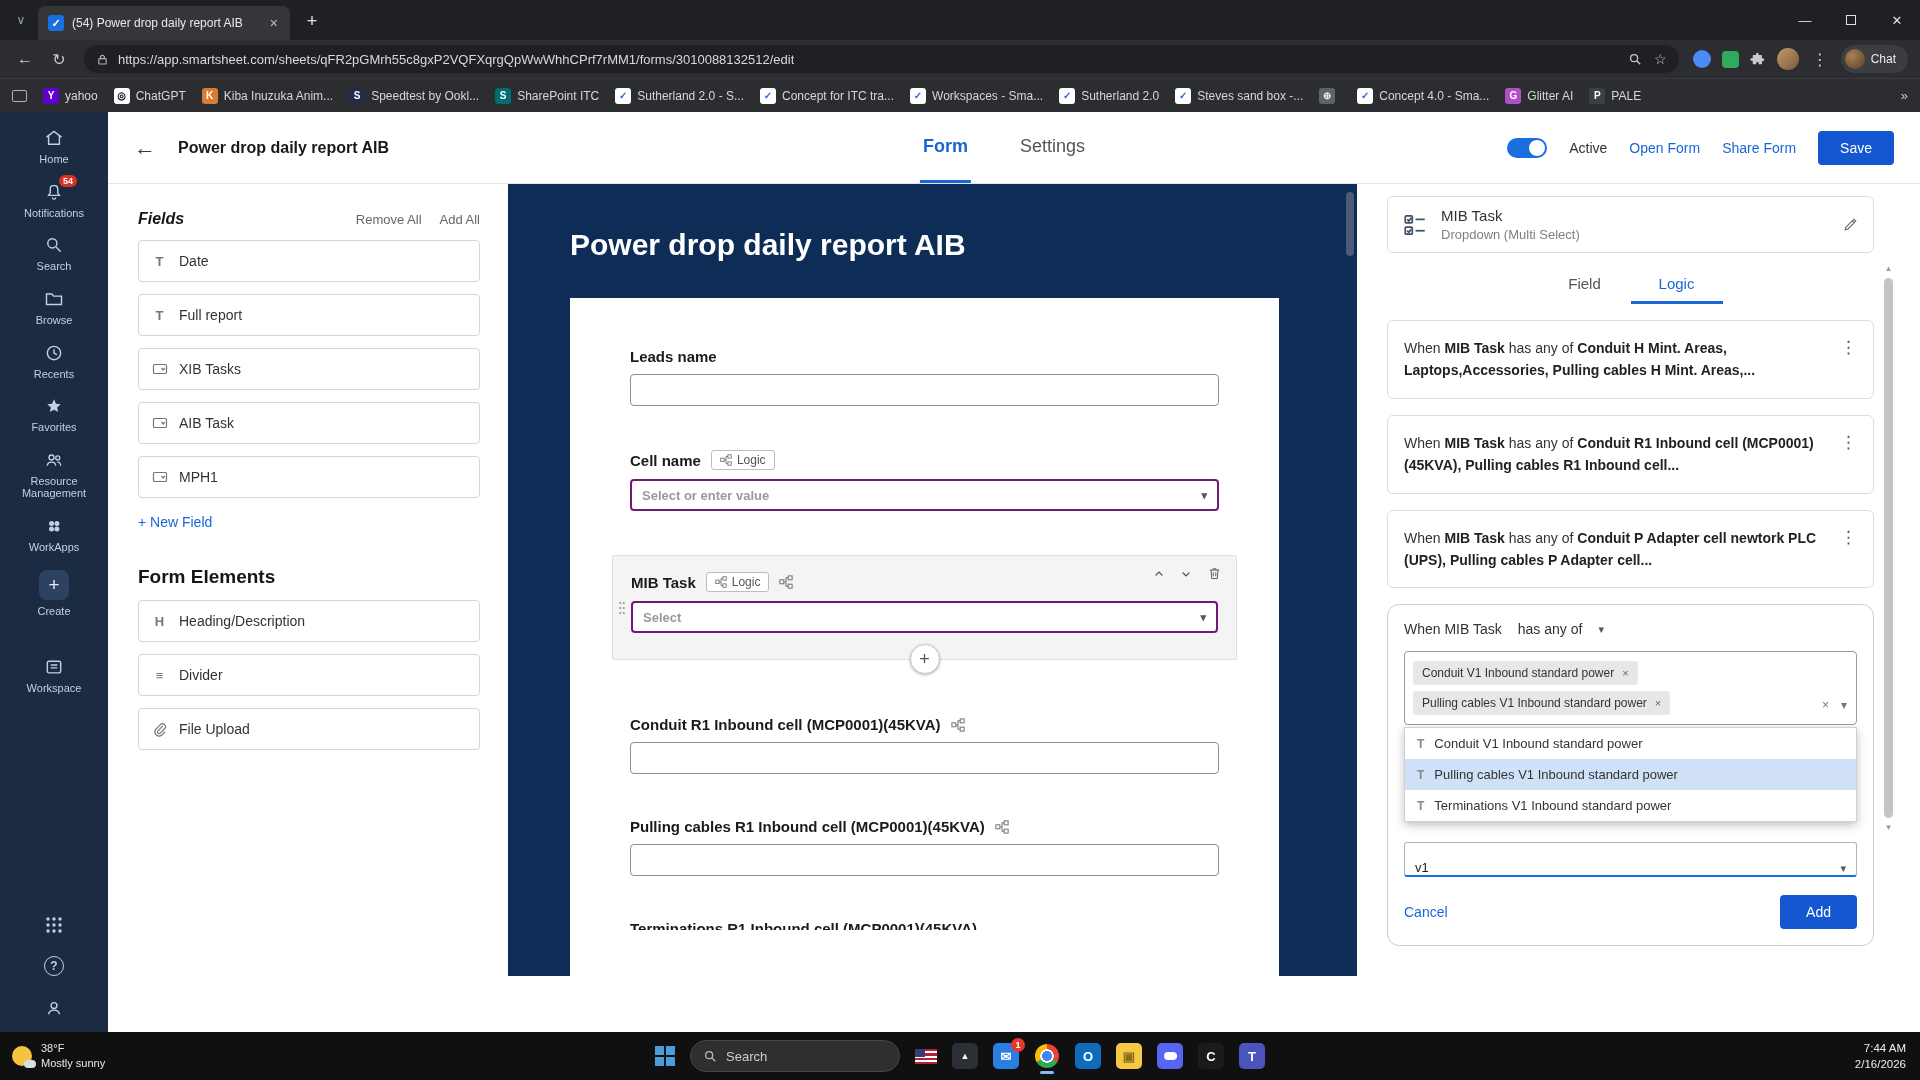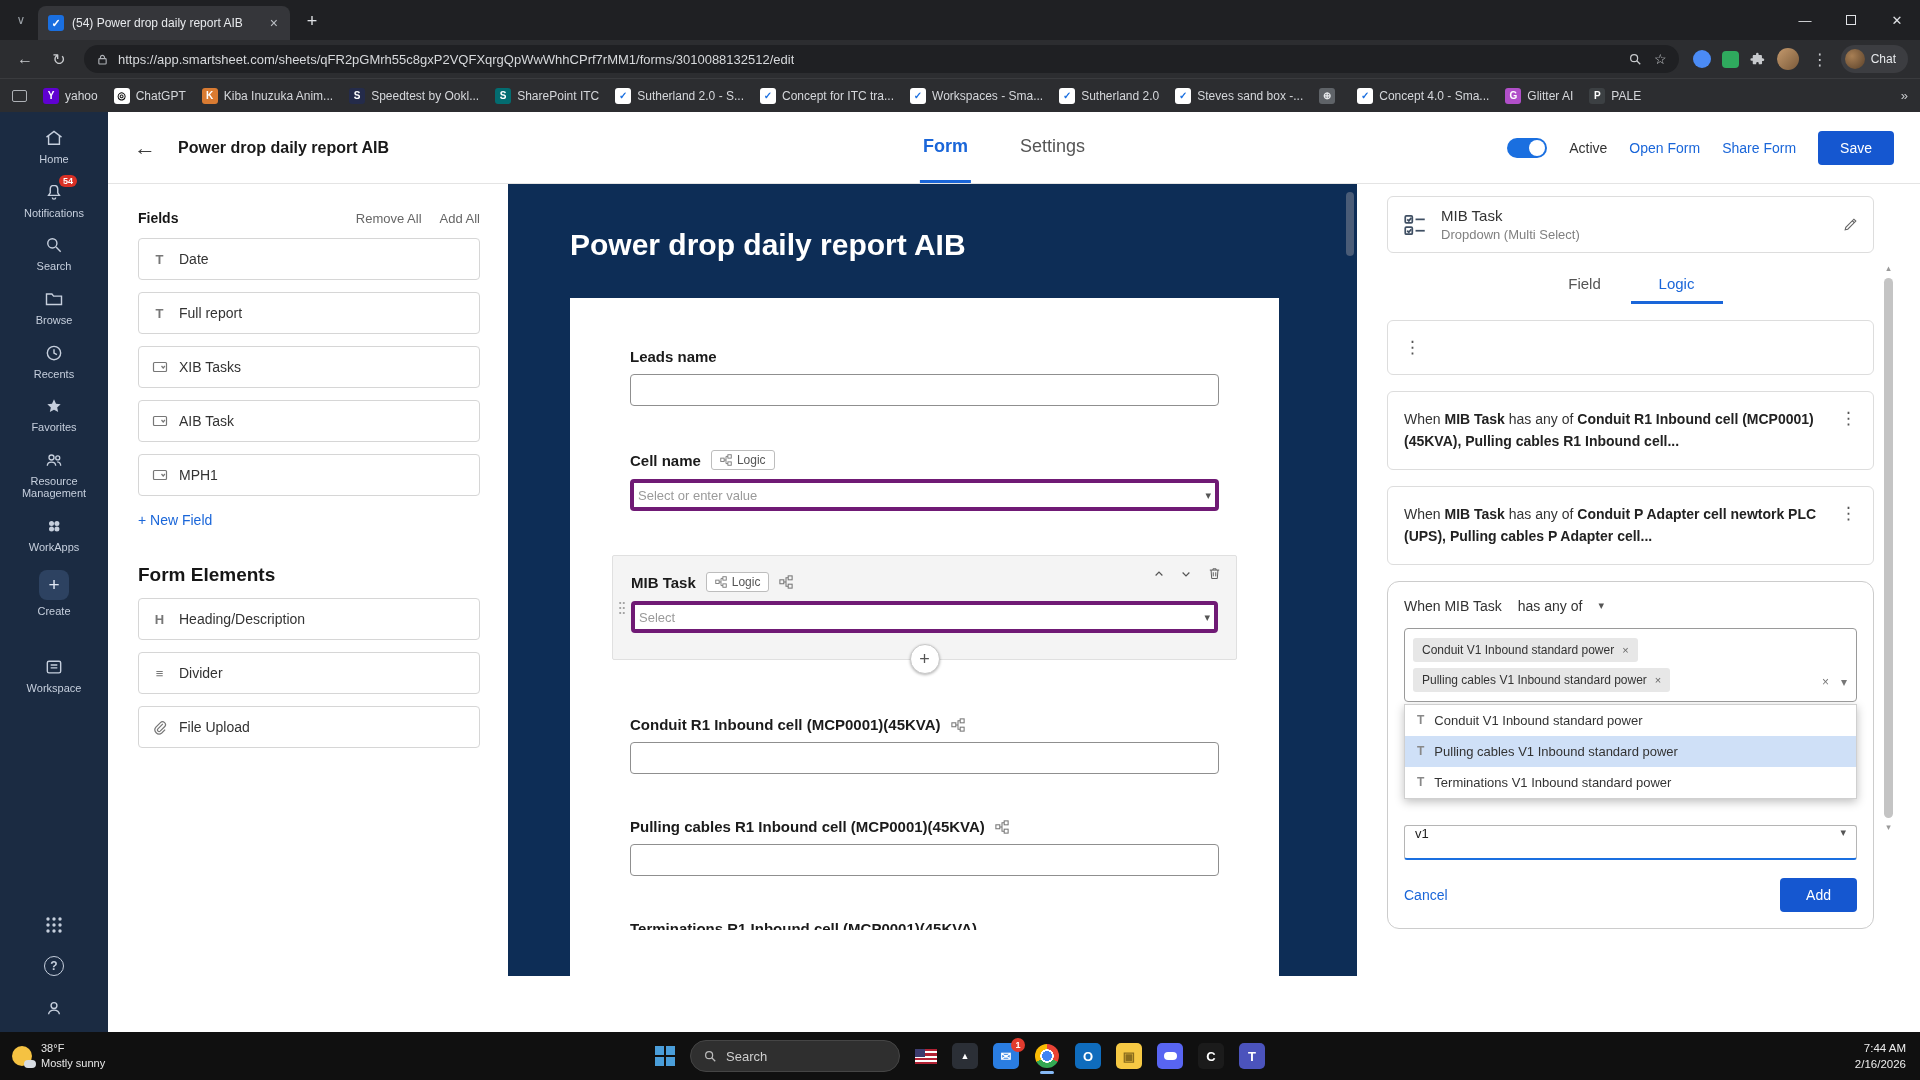--- a/index.html
+++ b/index.html
@@ -64,35 +64,35 @@
 .toggle-label { color:#333; }
 .hlink { color:#1a66d9; }
 .save-btn { background:#1557d0; color:#fff; border-radius:4px; padding:9px 22px; font-size:14px; }
 
 .panels { height:792px; display:flex; min-width:0; flex:none; }
 .bottom-strip { height:56px; background:#fff; flex:none; }
 
 
 .fields-panel { width:400px; padding:26px 28px 0 30px; overflow:hidden; flex:none; }
 .fp-head { display:flex; align-items:baseline; }
-.fp-title { font-size:14px; font-weight:bold; color:#161616; }
+.fp-title { font-size:16px; font-weight:bold; color:#161616;font-style:italic; }
 .fp-links { margin-left:auto; display:flex; gap:18px; font-size:13px; color:#666; }
 .fcard { height:42px; border:1px solid #d6d6d6; border-radius:4px; display:flex; align-items:center; gap:11px; padding:0 12px; margin-top:12px; font-size:14px; color:#333; background:#fff; }
 .ficon { color:#777; font-weight:bold; font-size:13px; width:17px; display:flex; justify-content:center; }
 .new-field { margin-top:16px; font-size:14px; color:#1a66d9; }
 .fe-title { margin-top:36px; font-size:19px; font-weight:bold; color:#161616; }
 
 
 .preview { width:849px; background:#0d2d56; position:relative; overflow:hidden; flex:none; }
 .pv-title { margin:44px 0 0 62px; color:#fff; font-size:30px; font-weight:bold; }
 .pv-card { margin:36px 78px 0 62px; background:#fff; padding:50px 60px 40px; height:900px; }
 .ff { margin-bottom:44px; }
 .ff-label { font-size:15px; font-weight:bold; color:#1b1b1b; display:flex; align-items:center; gap:10px; }
 .ff-input { margin-top:9px; height:32px; border:1px solid #8f8f8f; border-radius:4px; background:#fff; }
-.ff-select { margin-top:9px; height:32px; border:4px solid #701a75; border-radius:4px; background:#fff; display:flex; align-items:center; padding:0 4px; font-size:13px; color:#9a9a9a; }
+.ff-select { margin-top:9px; height:32px; border:2px solid #701a75; border-radius:4px; background:#fff; display:flex; align-items:center; padding:0 10px; font-size:13px; color:#9a9a9a;font-weight:bold; }
 .select-caret { margin-left:auto; color:#555; font-size:11px; }
 .logic-chip { display:inline-flex; align-items:center; gap:5px; border:1px solid #bdbdbd; border-radius:3px; padding:2px 8px; font-size:12px; color:#555; font-weight:normal; background:#fff; }
 .branch-icon { color:#777; display:inline-flex; }
 .mib-block { background:#f4f4f4; border:1px solid #e0e0e0; border-radius:2px; margin:0 -18px 56px; padding:16px 18px 26px; position:relative; }
 .mib-controls { position:absolute; top:10px; right:14px; display:flex; gap:15px; color:#555; align-items:center; }
 .drag-handle { position:absolute; left:5px; top:50%; transform:translateY(-50%); color:#9a9a9a; }
 .plus-btn { position:absolute; left:50%; bottom:-15px; transform:translateX(-50%); width:30px; height:30px; border-radius:50%; background:#fff; border:1px solid #c9c9c9; box-shadow:0 1px 3px rgba(0,0,0,0.3); display:flex; align-items:center; justify-content:center; font-size:18px; color:#555; }
 .partial { height:10px; overflow:hidden; margin-bottom:0; }
 .pv-scroll { position:absolute; top:8px; right:3px; width:8px; }
 .pv-thumb { width:8px; height:64px; background:#4a5c77; border-radius:4px; }
@@ -115,21 +115,21 @@
 .ed-row { font-size:14px; color:#333; display:flex; align-items:center; }
 .op-select { display:flex; align-items:center; gap:16px; margin-left:16px; color:#333; }
 .chips-box { border:1px solid #9a9a9a; border-radius:4px; margin-top:14px; padding:6px 50px 6px 5px; position:relative; background:#fff; }
 .chip { display:inline-flex; align-items:center; gap:8px; background:#e7e7e7; border-radius:3px; padding:5px 9px; font-size:12px; color:#333; margin:3px; white-space:nowrap; }
 .chip-x { color:#666; font-size:11px; }
 .box-controls { position:absolute; right:9px; bottom:12px; display:flex; gap:12px; color:#777; font-size:12px; align-items:center; }
 .options-menu { border:1px solid #d0d0d0; background:#fff; box-shadow:0 3px 9px rgba(0,0,0,0.25); margin-top:2px; }
 .opt { display:flex; align-items:center; gap:10px; padding:8px 12px; font-size:13px; color:#333; }
 .opt.hl { background:#cfe0f7; }
 .t-icon { color:#888; font-weight:bold; font-size:12px; }
-.v1-field { margin-top:26px; height:35px; border:1px solid #b5b5b5; border-bottom:2px solid #1a6fe0; border-radius:3px; display:flex; align-items:flex-start; padding:0 10px; background:#fff; }
+.v1-field { margin-top:20px; height:35px; border:1px solid #b5b5b5; border-bottom:2px solid #1a6fe0; border-radius:3px; display:flex; align-items:flex-end; padding:0 10px; background:#fff; }
 .v1-input { border:none; outline:none; flex:1; font-size:13px; color:#222; font-family:inherit; background:transparent; }
 .ed-footer { display:flex; justify-content:space-between; align-items:center; gap:28px; margin-top:18px; }
 .cancel-link { color:#1a66d9; font-size:14px; }
 .add-btn { background:#1557d0; color:#fff; border-radius:4px; padding:9px 26px; font-size:14px; }
 .lp-scroll { position:absolute; right:26px; top:80px; width:11px; display:flex; flex-direction:column; align-items:center; }
 .lp-arrow { color:#999; font-size:9px; line-height:1; }
 .lp-thumb { background:#c4c4c4; border-radius:5px; width:9px; height:540px; margin:5px 0; }
 
 
 .taskbar { height:48px; background:#101010; position:relative; display:flex; align-items:center; color:#fff; flex:none; }
@@ -623,20 +623,21 @@
                 </svg>
               </span>
           </div>
 
           <div class="lp-tabs">
             <div class="lp-tab">Field</div>
             <div class="lp-tab active">Logic</div>
           </div>
 
           <div class="rule-card">
+            <div class="rule-text"><span>When</span> <b>MIB Task</b> <span>has any of</span> <b>Conduit H Mint. Areas, Laptops,Accessories, Pulling cables H Mint. Areas,...</b></div>
             <span class="kebab">⋮</span>
           </div>
           <div class="rule-card">
             <div class="rule-text"><span>When</span> <b>MIB Task</b> <span>has any of</span> <b>Conduit R1 Inbound cell (MCP0001)(45KVA), Pulling cables R1 Inbound cell...</b></div>
             <span class="kebab">⋮</span>
           </div>
           <div class="rule-card">
             <div class="rule-text"><span>When</span> <b>MIB Task</b> <span>has any of</span> <b>Conduit P Adapter cell newtork PLC (UPS), Pulling cables P Adapter cell...</b></div>
             <span class="kebab">⋮</span>
           </div>

